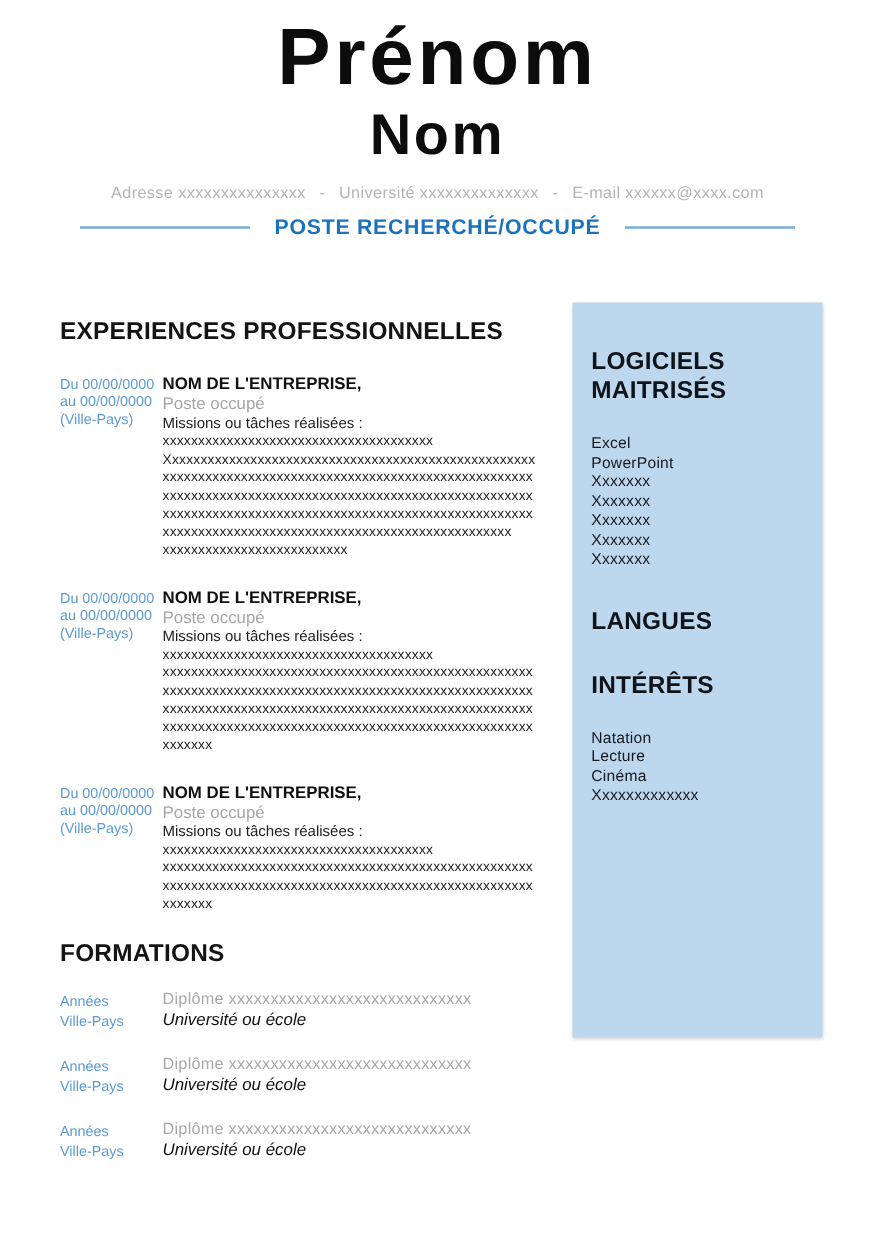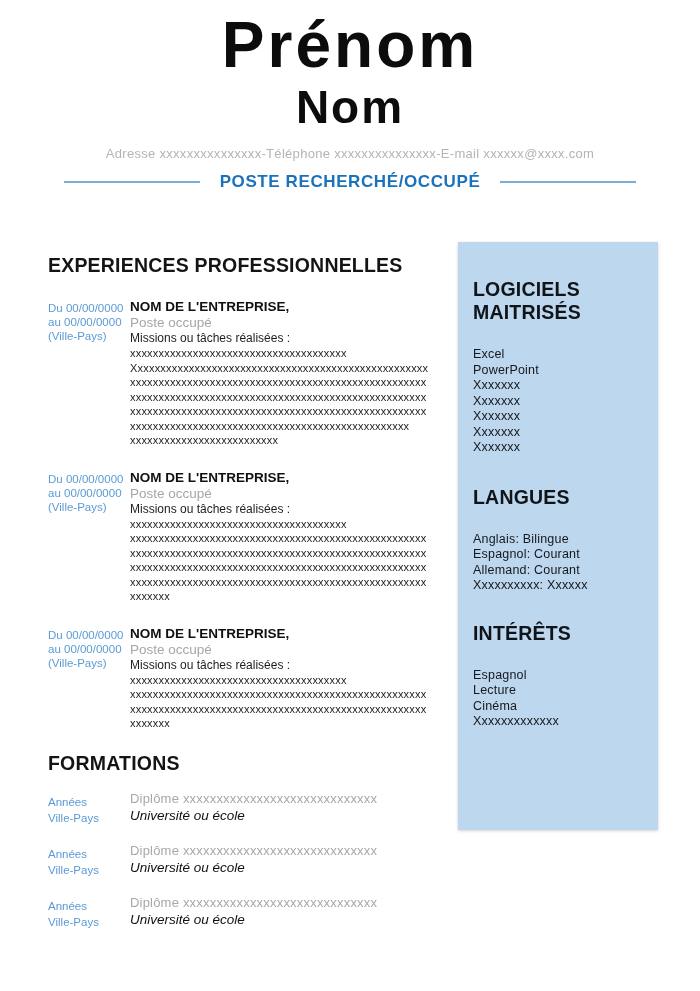--- a/index.html
+++ b/index.html
@@ -16,21 +16,21 @@
   .first-name {
     font-size:64px; font-weight:700; letter-spacing:3px;
     line-height:1.12; color:#0c0c0c;
   }
   .last-name {
     font-size:46px; font-weight:700; letter-spacing:2px;
     line-height:1.0; color:#0c0c0c; margin-top:2px;
   }
   .contact-line {
     margin-top:16px;
-    display:flex; justify-content:center; align-items:center; 
+    display:flex; justify-content:center; align-items:center; gap:11px;
     font-size:13px; color:#b4b4b4; letter-spacing:0.3px;
   }
   .divider-row {
     width:572px; margin:11px auto 0;
     display:flex; align-items:center; gap:20px;
   }
   .divider-line { flex:1; height:2px; background:#7aaed6; }
   .divider-title {
     font-size:17px; font-weight:700; color:#1b72bc; letter-spacing:0.6px;
     white-space:nowrap;
@@ -81,21 +81,21 @@
 </style>
 </head>
 <body>
 
 <div class="header">
   <div class="first-name">Prénom</div>
   <div class="last-name">Nom</div>
   <div class="contact-line">
     <span>Adresse xxxxxxxxxxxxxxx</span>
     <span>-</span>
-    <span>Téléphone xxxxxxxxxxxxxxx</span>
+    <span>Université xxxxxxxxxxxxxx</span>
     <span>-</span>
     <span>E-mail xxxxxx@xxxx.com</span>
   </div>
   <div class="divider-row">
     <span class="divider-line"></span>
     <span class="divider-title">POSTE RECHERCHÉ/OCCUPÉ</span>
     <span class="divider-line"></span>
   </div>
 </div>
 
@@ -210,31 +210,25 @@
       <div class="sb-item">Xxxxxxx</div>
       <div class="sb-item">Xxxxxxx</div>
       <div class="sb-item">Xxxxxxx</div>
       <div class="sb-item">Xxxxxxx</div>
       <div class="sb-item">Xxxxxxx</div>
     </div>
   </div>
 
   <div class="sb-section-2">
     <div class="sb-title">LANGUES</div>
-    <div class="sb-items">
-      <div class="sb-item">Anglais: Bilingue</div>
-      <div class="sb-item">Espagnol: Courant</div>
-      <div class="sb-item">Allemand: Courant</div>
-      <div class="sb-item">Xxxxxxxxxx: Xxxxxx</div>
-    </div>
   </div>
 
   <div class="sb-section-3">
     <div class="sb-title">INTÉRÊTS</div>
     <div class="sb-items">
-      <div class="sb-item">Espagnol</div>
+      <div class="sb-item">Natation</div>
       <div class="sb-item">Lecture</div>
       <div class="sb-item">Cinéma</div>
       <div class="sb-item">Xxxxxxxxxxxxx</div>
     </div>
   </div>
 
 </div>
 
 </body></html>

